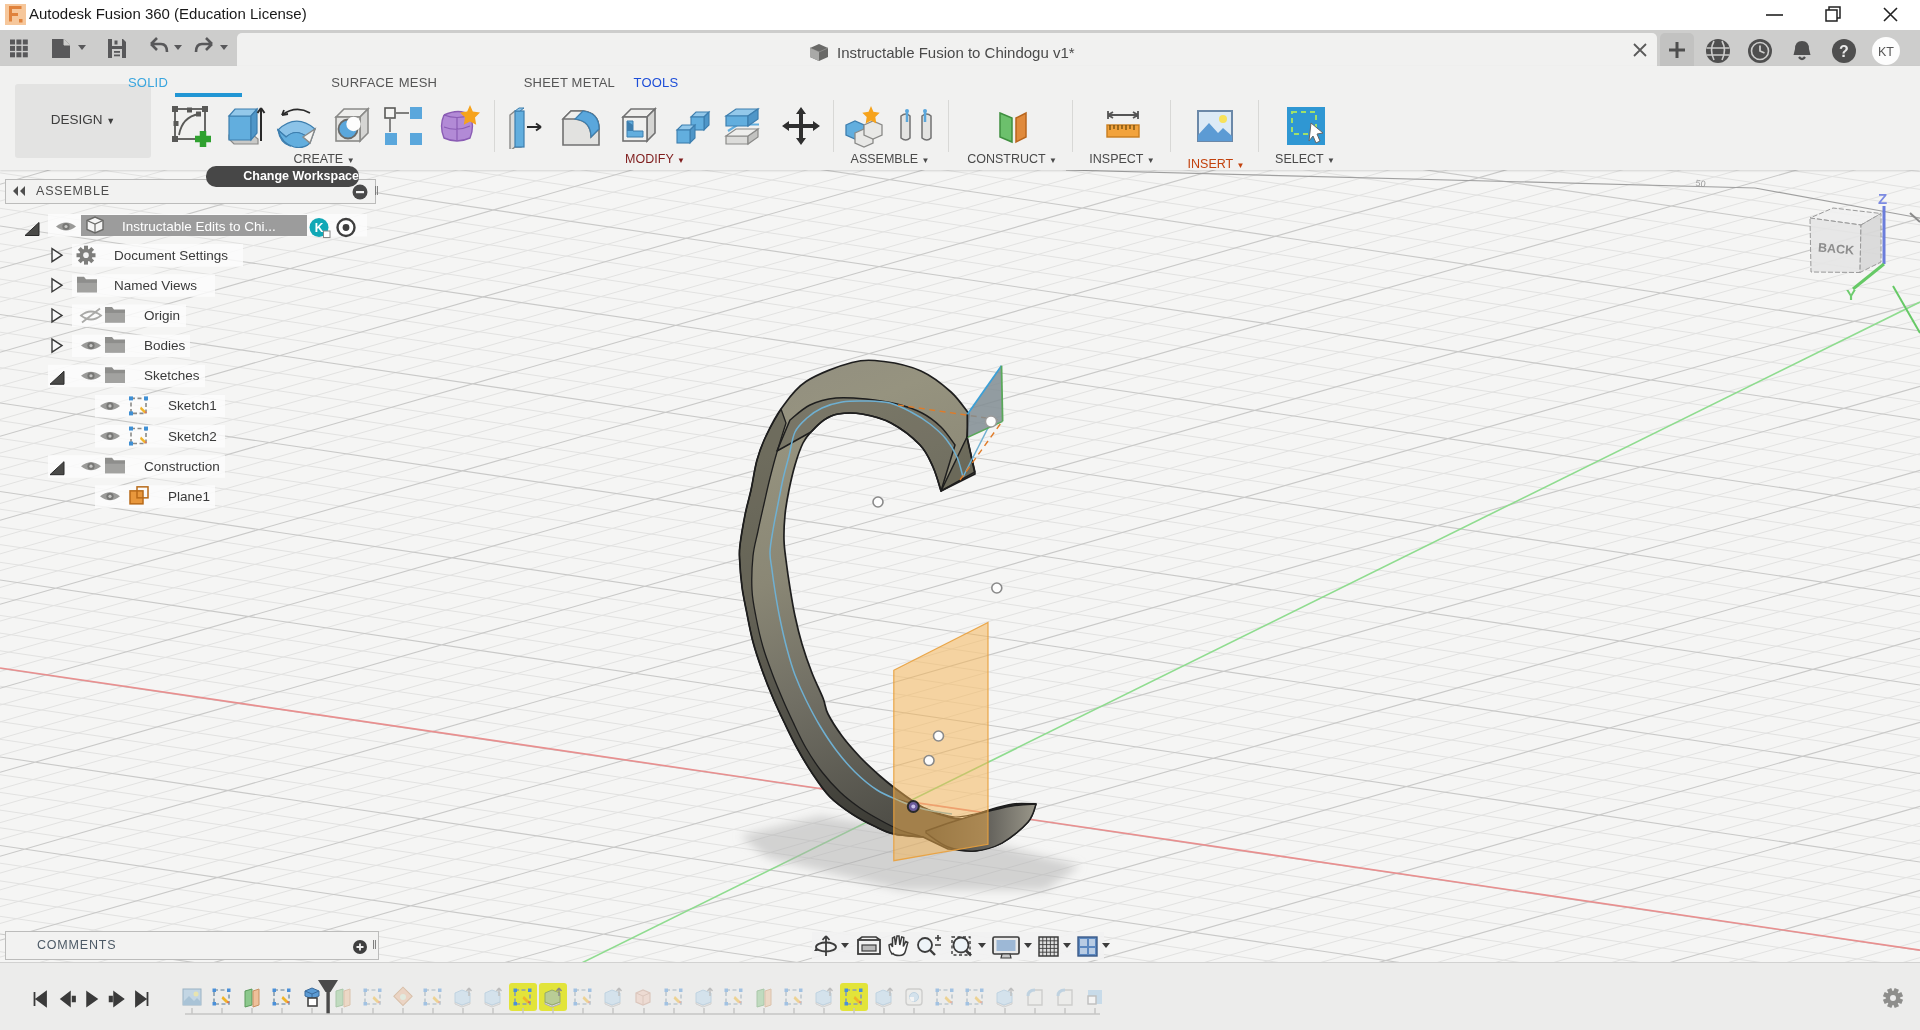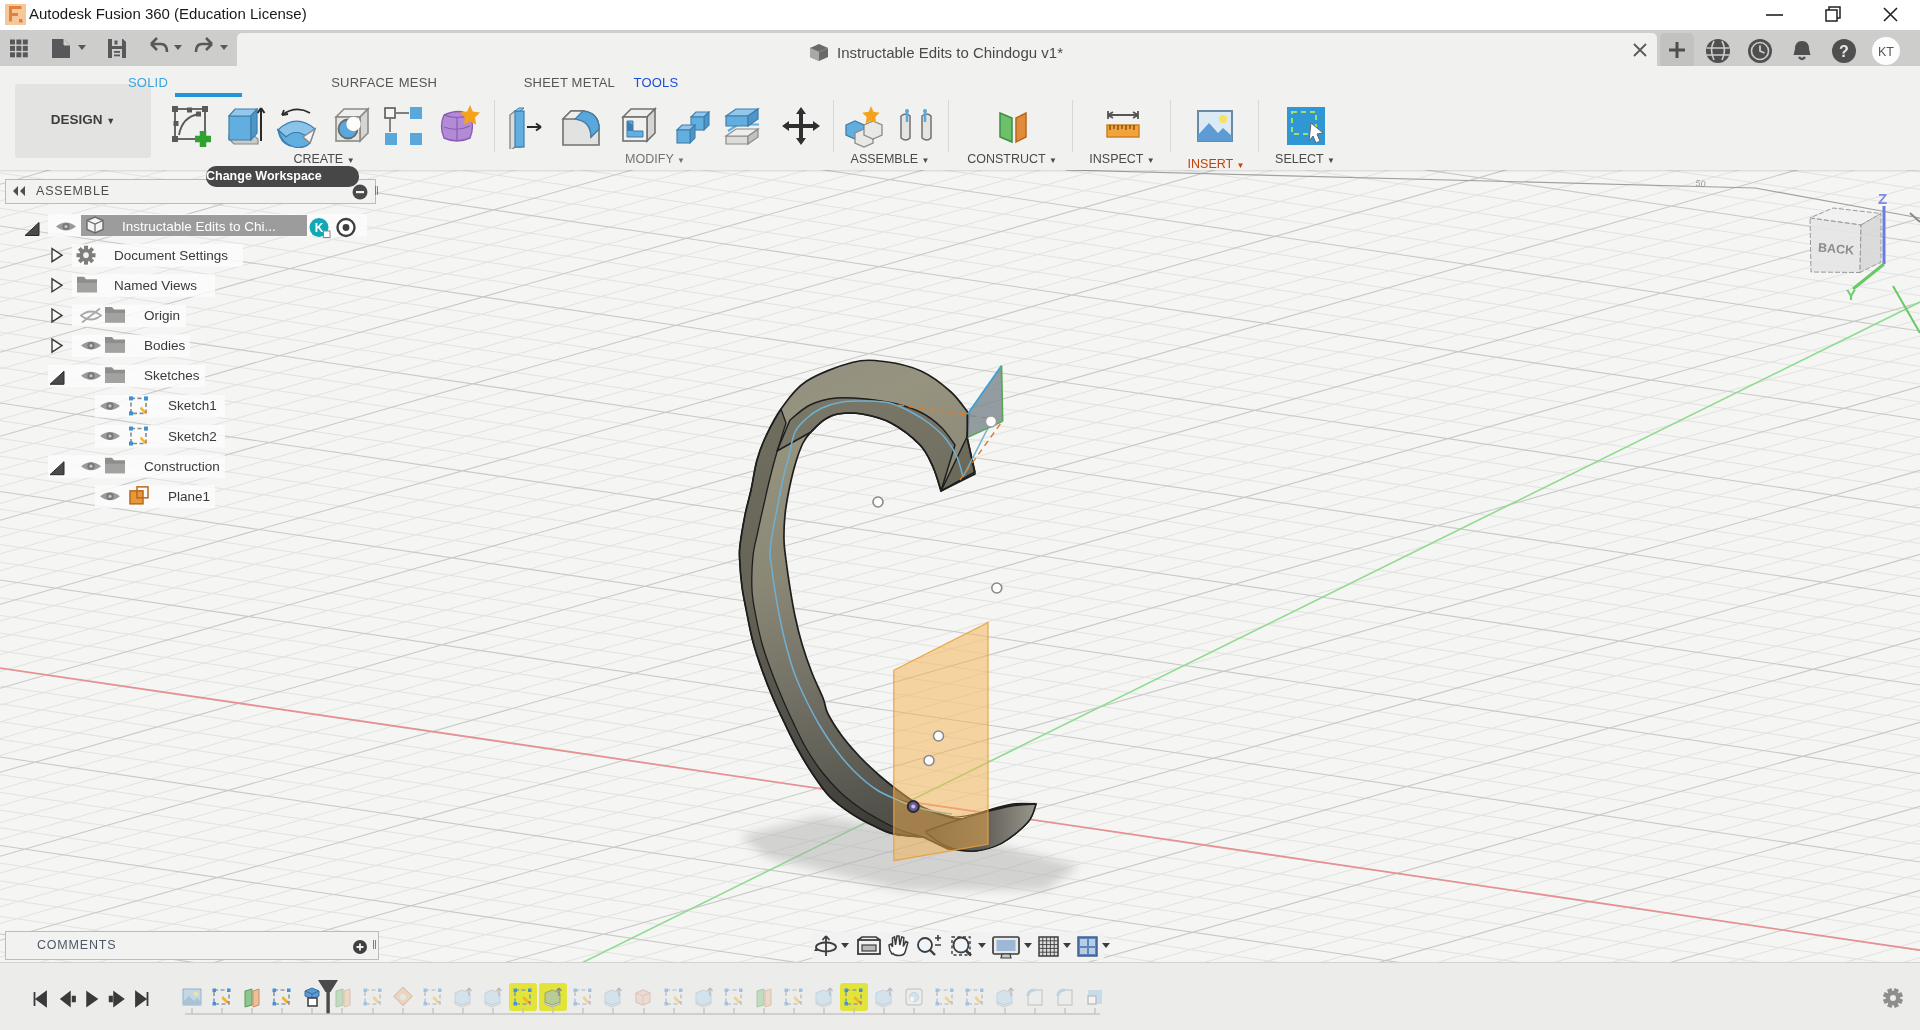--- a/index.html
+++ b/index.html
@@ -108,21 +108,21 @@
     <path d="M151 14 l6 -6 m-6 6 l6 6 m-6 -6 h10 q6 0 6 8" stroke="#58585a" stroke-width="2.6" fill="none"></path>
     <path d="M174 15 l8 0 -4 5 z" fill="#58585a"></path>
     <path d="M212 14 l-6 -6 m6 6 l-6 6 m6 -6 h-10 q-6 0 -6 8" stroke="#58585a" stroke-width="2.6" fill="none"></path>
     <path d="M220 15 l8 0 -4 5 z" fill="#58585a"></path>
   </svg>
 <svg style="position:absolute;left:808px;top:42px" width="22" height="20" viewBox="0 0 22 20">
       <path d="M2 6 l9 -4 9 4 0 9 -9 4 -9 -4 z" fill="#6a6a68"></path>
     <path d="M2 6 l9 4 9 -4" stroke="#8a8a88" stroke-width="1" fill="none"></path>
       <path d="M2 6 l9 4 0 9 -9 -4 z" fill="#a9a9a7"></path>
   </svg>
-<div style="position:absolute;left:837px;top:44px;font-size:15px;color:#4a4a4a">Instructable Edits to Chindogu v1*</div>
+<div style="position:absolute;left:837px;top:44px;font-size:15px;color:#4a4a4a">Instructable Fusion to Chindogu v1*</div>
 <svg style="position:absolute;left:1630px;top:40px" width="20" height="20" viewBox="0 0 20 20">
     <path d="M4 4 l12 12 m0 -12 L4 16" stroke="#5a5a5a" stroke-width="1.8"></path>
   </svg>
 <svg style="position:absolute;left:1664px;top:40px" width="26" height="20" viewBox="0 0 26 20">
     <path d="M13 2 v16 M5 10 h16" stroke="#4e4e4e" stroke-width="3"></path>
   </svg>
 <svg style="position:absolute;left:1700px;top:36px" width="220" height="30" viewBox="0 0 220 30">
     <circle cx="18" cy="15" r="12" fill="#4f4f4f"></circle>
     <path d="M14 5 q-5 9 0 19 M22 5 q5 9 0 19 M6.5 12 h23 M6.5 19 h23" stroke="#cdcdcc" stroke-width="1.6" fill="none"></path>
     <circle cx="60" cy="15" r="12" fill="#4f4f4f"></circle>
@@ -130,35 +130,35 @@
     <path d="M60 9.5 V15 l4.5 2" stroke="#cdcdcc" stroke-width="1.8" fill="none"></path>
     <path d="M102 5 q7 0 7 8 l1.5 6 -17 0 1.5 -6 q0 -8 7 -8z" fill="#4f4f4f"></path>
     <path d="M99 21 q3 4 6 0" stroke="#4f4f4f" stroke-width="2.4" fill="none"></path>
     <circle cx="144" cy="15" r="12" fill="#4f4f4f"></circle>
     <text x="144" y="20.5" text-anchor="middle" font-size="16" font-weight="bold" fill="#e9e9e9">?</text>
     <circle cx="186" cy="15" r="14" fill="#fdfdfd"></circle>
     <text x="186" y="20" text-anchor="middle" font-size="12.5" fill="#555">KT</text>
   </svg>
 <div style="position:absolute;left:0;top:66px;width:1920px;height:104px;background:#f1f1f0;box-shadow:0 1px 2px rgba(0,0,0,0.14)"></div>
 <div style="position:absolute;left:15px;top:84px;width:136px;height:74px;background:#e3e3e2;border-radius:3px"></div>
-<div style="position:absolute;left:15px;top:112px;width:136px;text-align:center;font-size:13.5px;font-weight:bold;color:#3e3e3e">DESIGN <span style="font-size:9px">▼</span></div>
+<div style="position:absolute;left:15px;top:112px;width:136px;text-align:center;font-size:13.5px;font-weight:normal;color:#3e3e3e">DESIGN <span style="font-size:9px">▼</span></div>
 <div style="position:absolute;left:128px;top:75px;width:160px;text-align:left;font-size:13px;color:#38a5de;letter-spacing:0.2px">SOLID</div>
 <div style="position:absolute;left:234px;top:75px;width:160px;text-align:right;font-size:13px;color:#565656;letter-spacing:0.2px">SURFACE</div>
 <div style="position:absolute;left:338px;top:75px;width:160px;text-align:center;font-size:13px;color:#565656;letter-spacing:0.2px">MESH</div>
 <div style="position:absolute;left:455px;top:75px;width:160px;text-align:right;font-size:13px;color:#565656;letter-spacing:0.2px">SHEET METAL</div>
 <div style="position:absolute;left:576px;top:75px;width:160px;text-align:center;font-size:13px;color:#1d4ed8;letter-spacing:0.2px">TOOLS</div>
 <div style="position:absolute;left:175px;top:93px;width:67px;height:4px;background:#2196d4"></div>
 <div style="position:absolute;left:494px;top:100px;width:1px;height:52px;background:#d8d8d6"></div>
 <div style="position:absolute;left:833px;top:100px;width:1px;height:52px;background:#d8d8d6"></div>
 <div style="position:absolute;left:948px;top:100px;width:1px;height:52px;background:#d8d8d6"></div>
 <div style="position:absolute;left:1072px;top:100px;width:1px;height:52px;background:#d8d8d6"></div>
 <div style="position:absolute;left:1170px;top:100px;width:1px;height:52px;background:#d8d8d6"></div>
 <div style="position:absolute;left:1258px;top:100px;width:1px;height:52px;background:#d8d8d6"></div>
 <div style="position:absolute;left:254px;top:152px;width:140px;text-align:center;font-size:12.5px;color:#4a4a4a">CREATE <span style="font-size:8px">▼</span></div>
-<div style="position:absolute;left:585px;top:152px;width:140px;text-align:center;font-size:12.5px;color:#737373">MODIFY <span style="font-size:8px">▼</span></div>
+<div style="position:absolute;left:585px;top:152px;width:140px;text-align:center;font-size:12.5px;color:#7f1d1d">MODIFY <span style="font-size:8px">▼</span></div>
 <div style="position:absolute;left:820px;top:152px;width:140px;text-align:center;font-size:12.5px;color:#4a4a4a">ASSEMBLE <span style="font-size:8px">▼</span></div>
 <div style="position:absolute;left:942px;top:152px;width:140px;text-align:center;font-size:12.5px;color:#4a4a4a">CONSTRUCT <span style="font-size:8px">▼</span></div>
 <div style="position:absolute;left:1052px;top:152px;width:140px;text-align:center;font-size:12.5px;color:#4a4a4a">INSPECT <span style="font-size:8px">▼</span></div>
 <div style="position:absolute;left:1146px;top:157px;width:140px;text-align:center;font-size:12.5px;color:#c2410c">INSERT <span style="font-size:8px">▼</span></div>
 <div style="position:absolute;left:1235px;top:152px;width:140px;text-align:center;font-size:12.5px;color:#4a4a4a">SELECT <span style="font-size:8px">▼</span></div>
 <svg style="position:absolute;left:169px;top:103px" width="46" height="46" viewBox="0 0 46 46">
     <rect x="6" y="6" width="30" height="30" fill="none" stroke="#595957" stroke-width="1.8"></rect>
     <rect x="3" y="3" width="6" height="6" fill="#595957"></rect>
     <rect x="33" y="3" width="6" height="6" fill="#595957"></rect>
     <rect x="3" y="33" width="6" height="6" fill="#595957"></rect>
@@ -369,21 +369,21 @@
     <path d="M105 463.7 h20 v9.5 h-20 z" fill="#a2a2a0"></path>
     <text x="144" y="470.7" font-size="13.5" fill="#3a3a3a">Construction</text>
     <rect x="95" y="485.34999999999997" width="120" height="22.5" fill="rgba(252,252,252,0.82)"></rect>
     <path d="M100 496.34999999999997 Q110 488.34999999999997 120 496.34999999999997 Q110 504.34999999999997 100 496.34999999999997 Z" fill="#9a9a98"></path>
     <circle cx="110" cy="496.34999999999997" r="3.6" fill="#777775"></circle>
     <circle cx="110" cy="496.34999999999997" r="1.6" fill="#c9c9c7"></circle>
     <rect x="130" y="490.84999999999997" width="13" height="13" fill="#e8973c" stroke="#b86a18" stroke-width="1.5"></rect>
     <rect x="137" y="486.84999999999997" width="11" height="11" fill="none" stroke="#b86a18" stroke-width="1.5"></rect>
     <text x="168" y="500.84999999999997" font-size="13.5" fill="#3a3a3a">Plane1</text>
   </svg>
-<div style="position:absolute;left:206px;top:166px;width:153px;height:21px;background:#474747;border-radius:10px;color:#fff;font-size:12.5px;font-weight:bold;text-align:left;line-height:21px">Change Workspace</div>
+<div style="position:absolute;left:206px;top:166px;width:153px;height:21px;background:#474747;border-radius:10px;color:#fff;font-size:12.5px;font-weight:bold;text-align:right;line-height:21px">Change Workspace</div>
 <div style="position:absolute;left:5px;top:931px;width:374px;height:29px;background:#f2f2f1;border:1px solid #bcbcbb;box-sizing:border-box"></div>
 <div style="position:absolute;left:37px;top:938px;font-size:12.5px;color:#4d5a66;letter-spacing:0.8px">COMMENTS</div>
 <svg style="position:absolute;left:352px;top:939px" width="16" height="16" viewBox="0 0 16 16">
     <circle cx="8" cy="8" r="7" fill="#3f3f3f"></circle>
     <path d="M8 4.5 v7 M4.5 8 h7" stroke="#f2f2f2" stroke-width="1.8"></path>
   </svg>
 <div style="position:absolute;left:372px;top:938px;font-size:12px;color:#7a7a7a">‖</div>
 <div style="position:absolute;left:0;top:962px;width:1920px;height:68px;background:#ececeb;border-top:1px solid #d2d2d1"></div>
 <div style="position:absolute;left:812px;top:932px;width:292px;height:28px;background:rgba(242,242,242,0.9)"></div>
 <svg style="position:absolute;left:812px;top:932px" width="300" height="28" viewBox="0 0 300 28">

